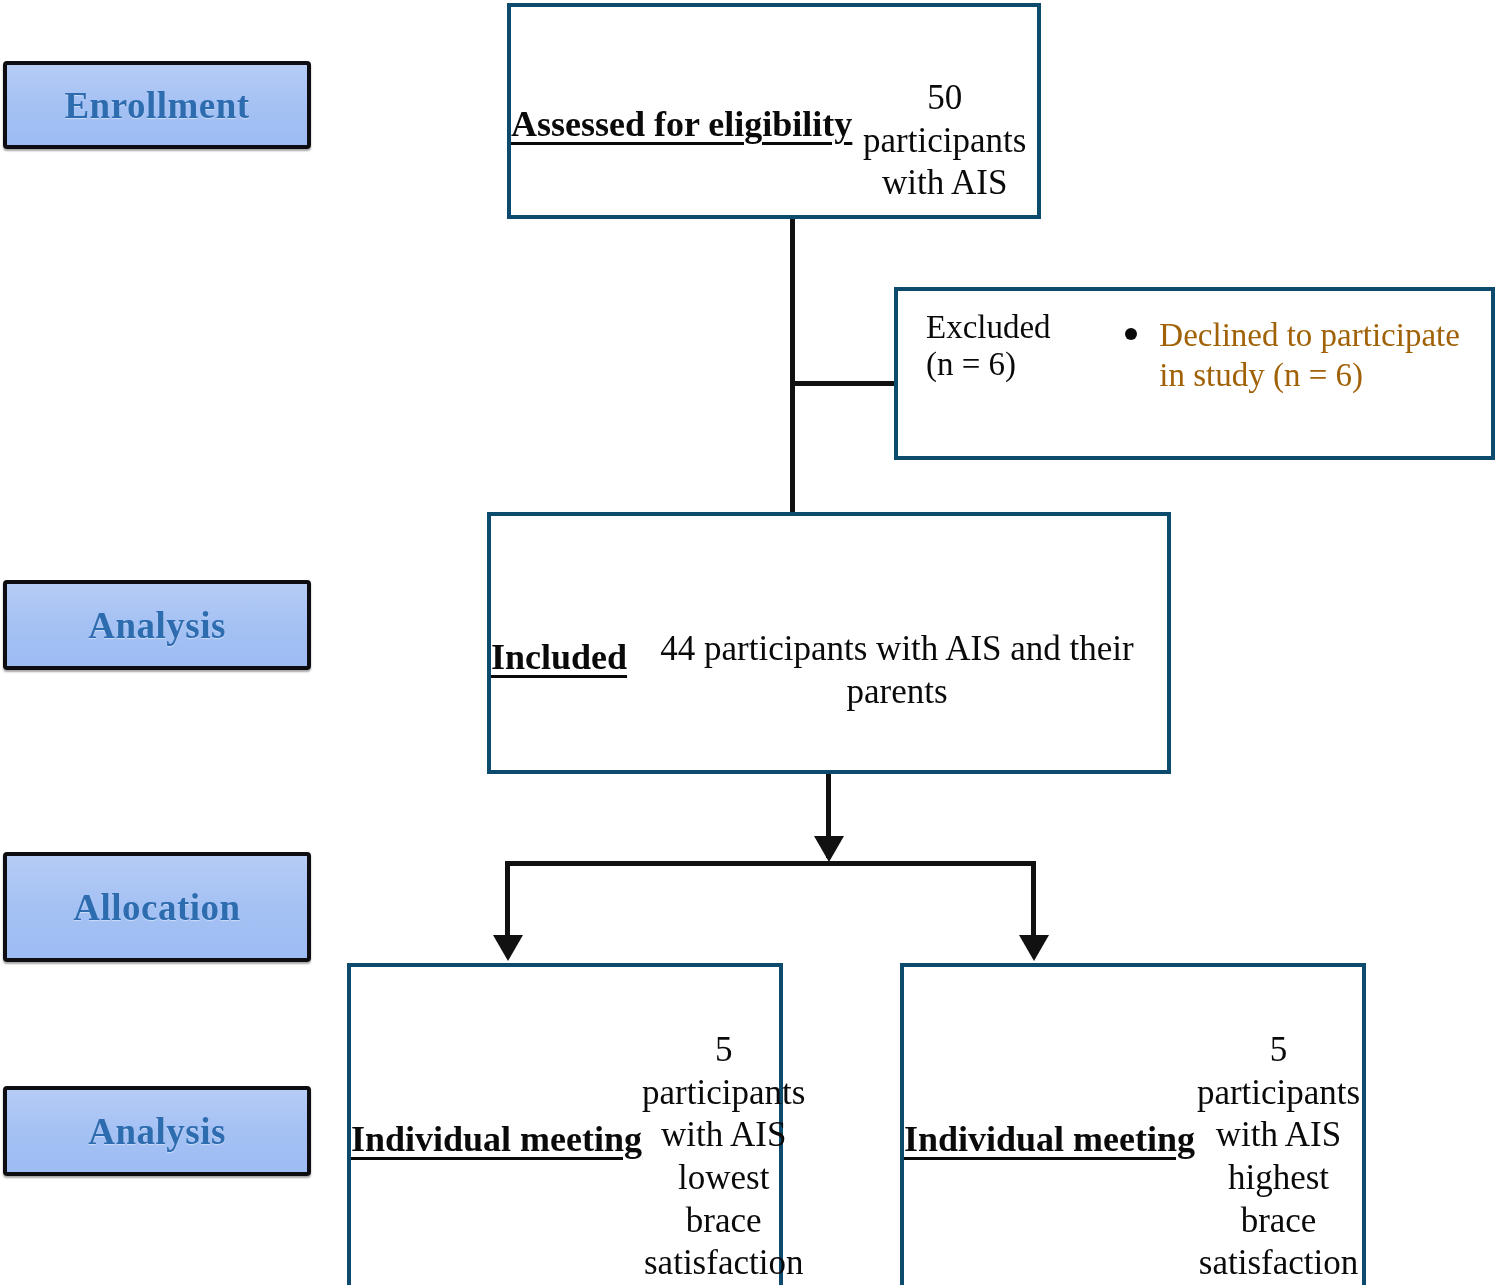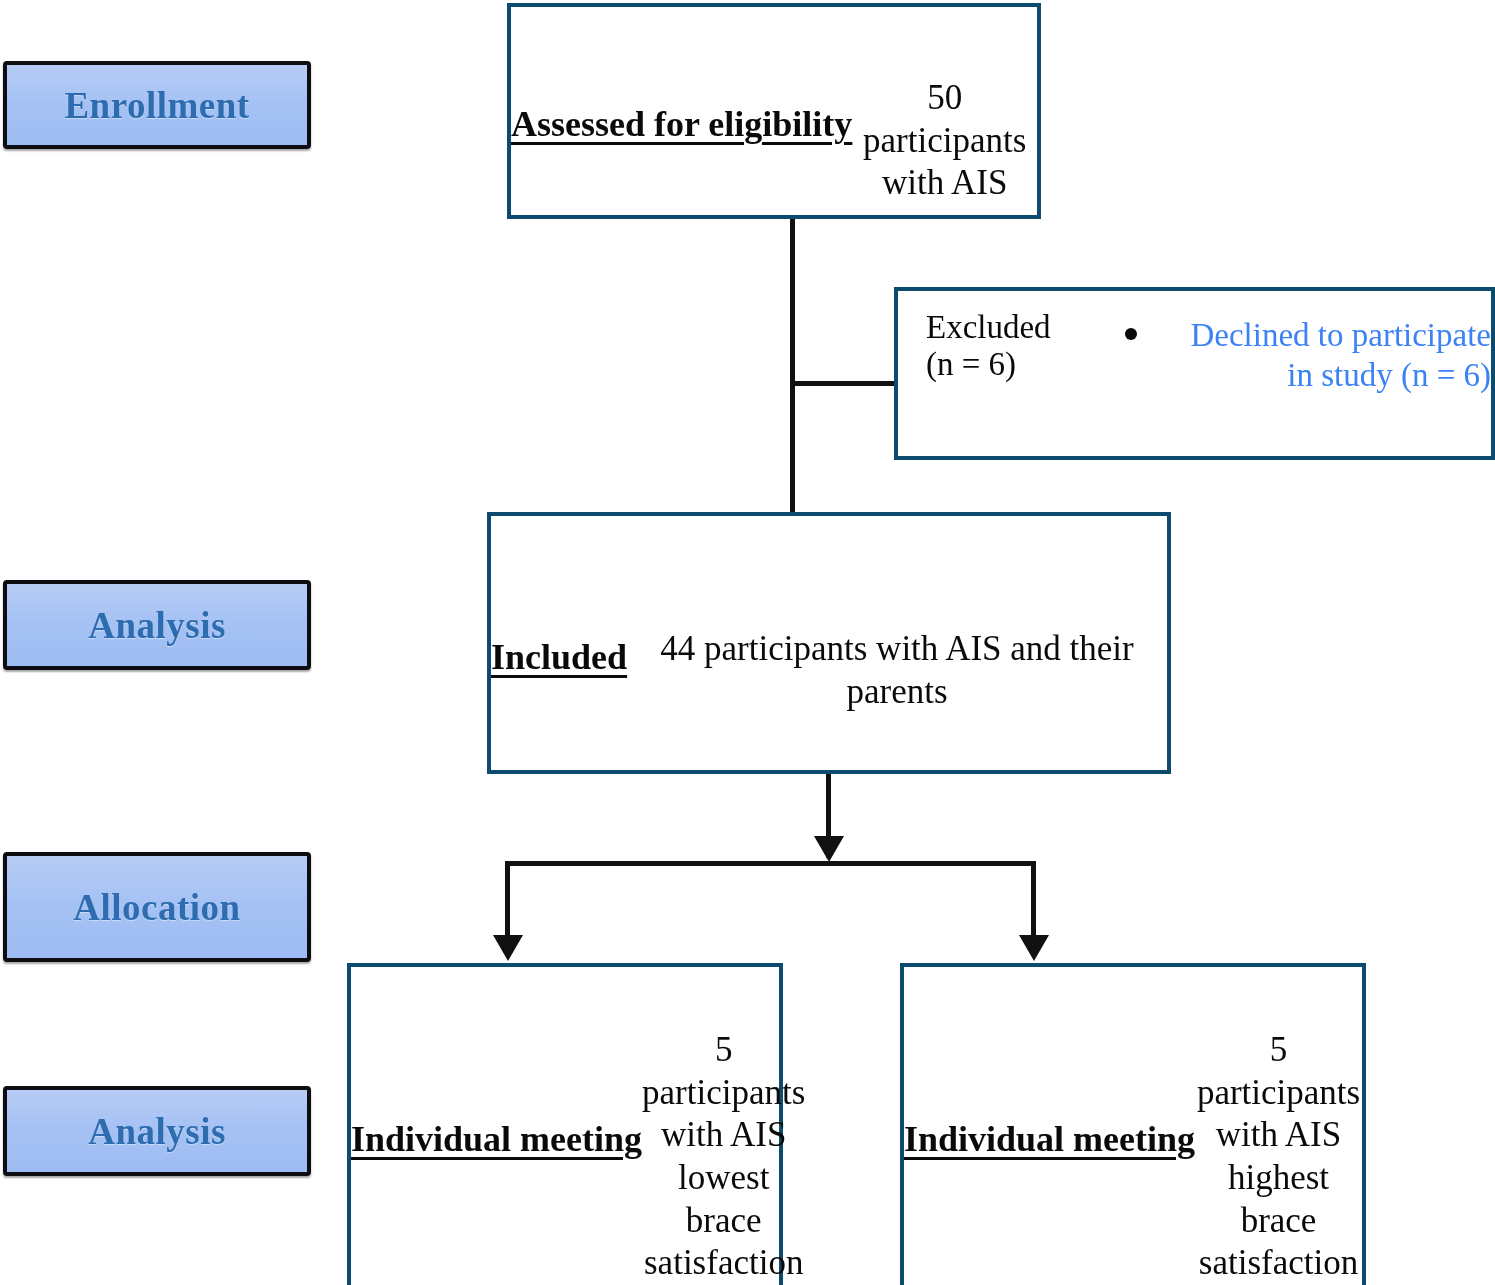--- a/index.html
+++ b/index.html
@@ -87,23 +87,23 @@
   }
   .excluded-list {
     margin: 6px 0 0 0;
     padding-left: 76px;
     list-style: none;
   }
   .excluded-list li {
     position: relative;
     font-family: "Liberation Serif", "DejaVu Serif", serif;
     font-size: 33px;
-    color: #3b82f6;
+    color: #a16207;
     line-height: 1.22;
-    text-align: right;
+    text-align: left;
     max-width: 470px;
   }
   .excluded-list li .bullet-dot {
     position: absolute;
     left: -34px;
     top: 13px;
     width: 12px;
     height: 12px;
     border-radius: 50%;
     background: #0a0a0a;

